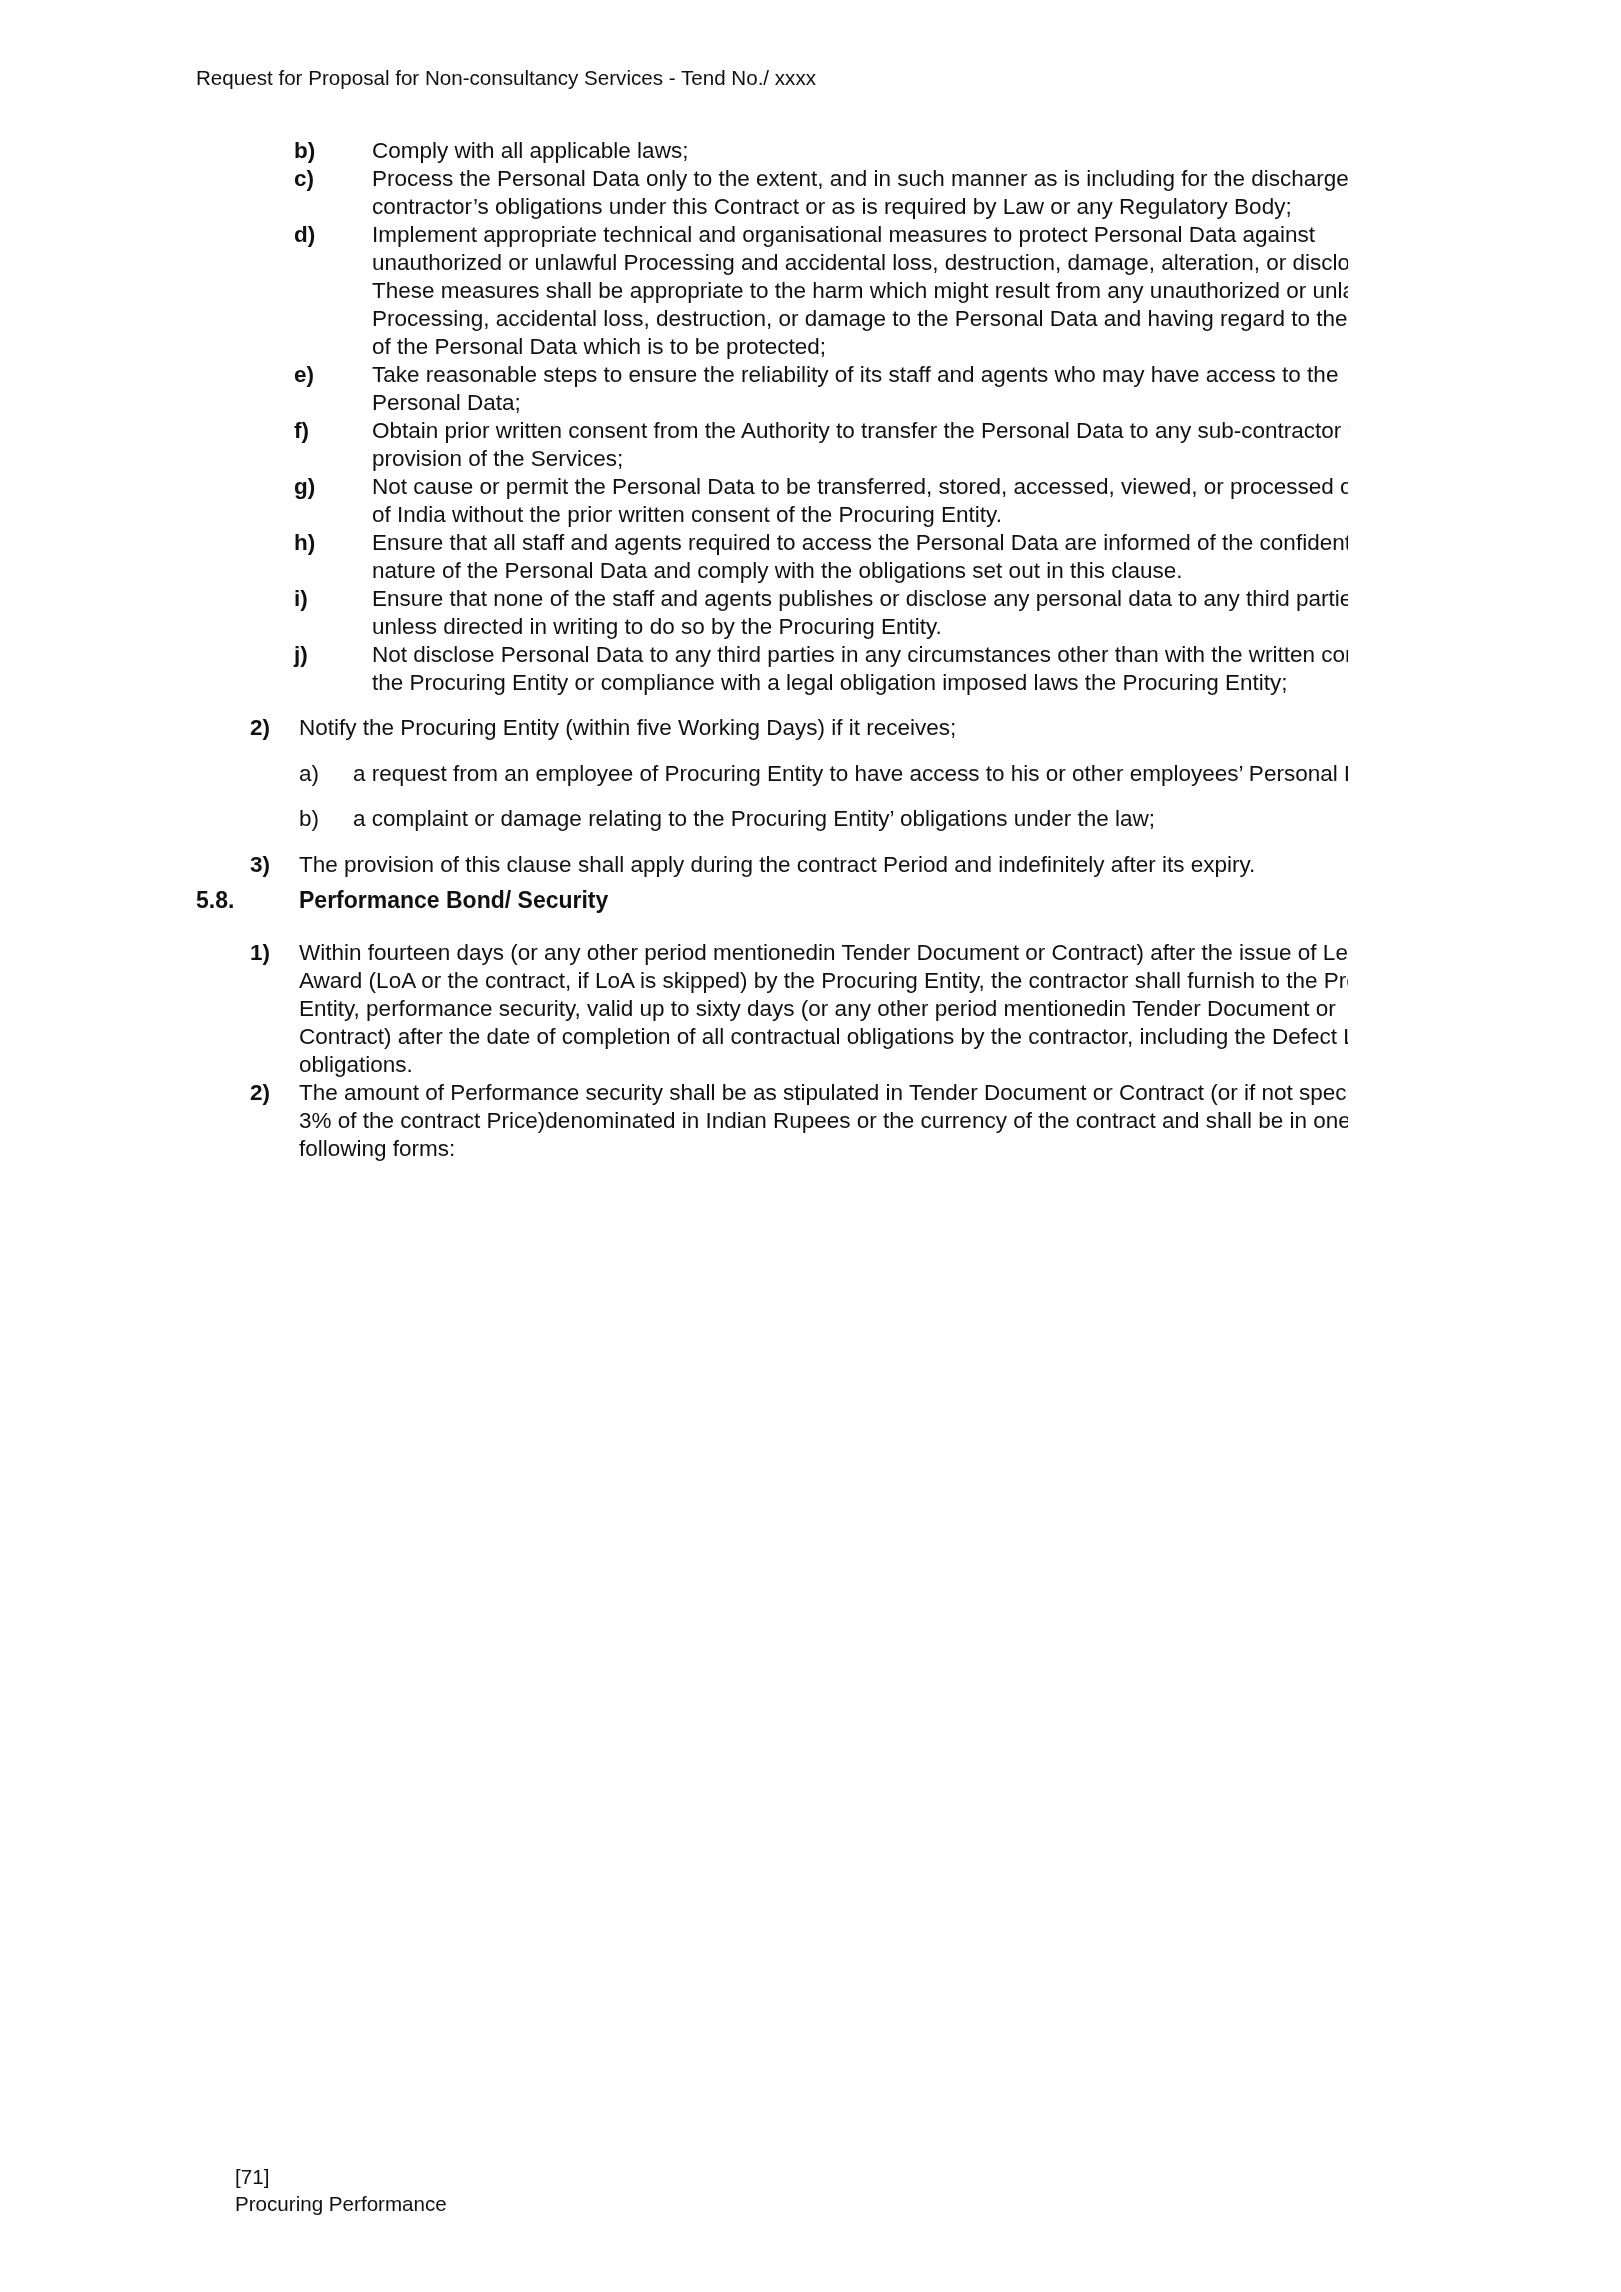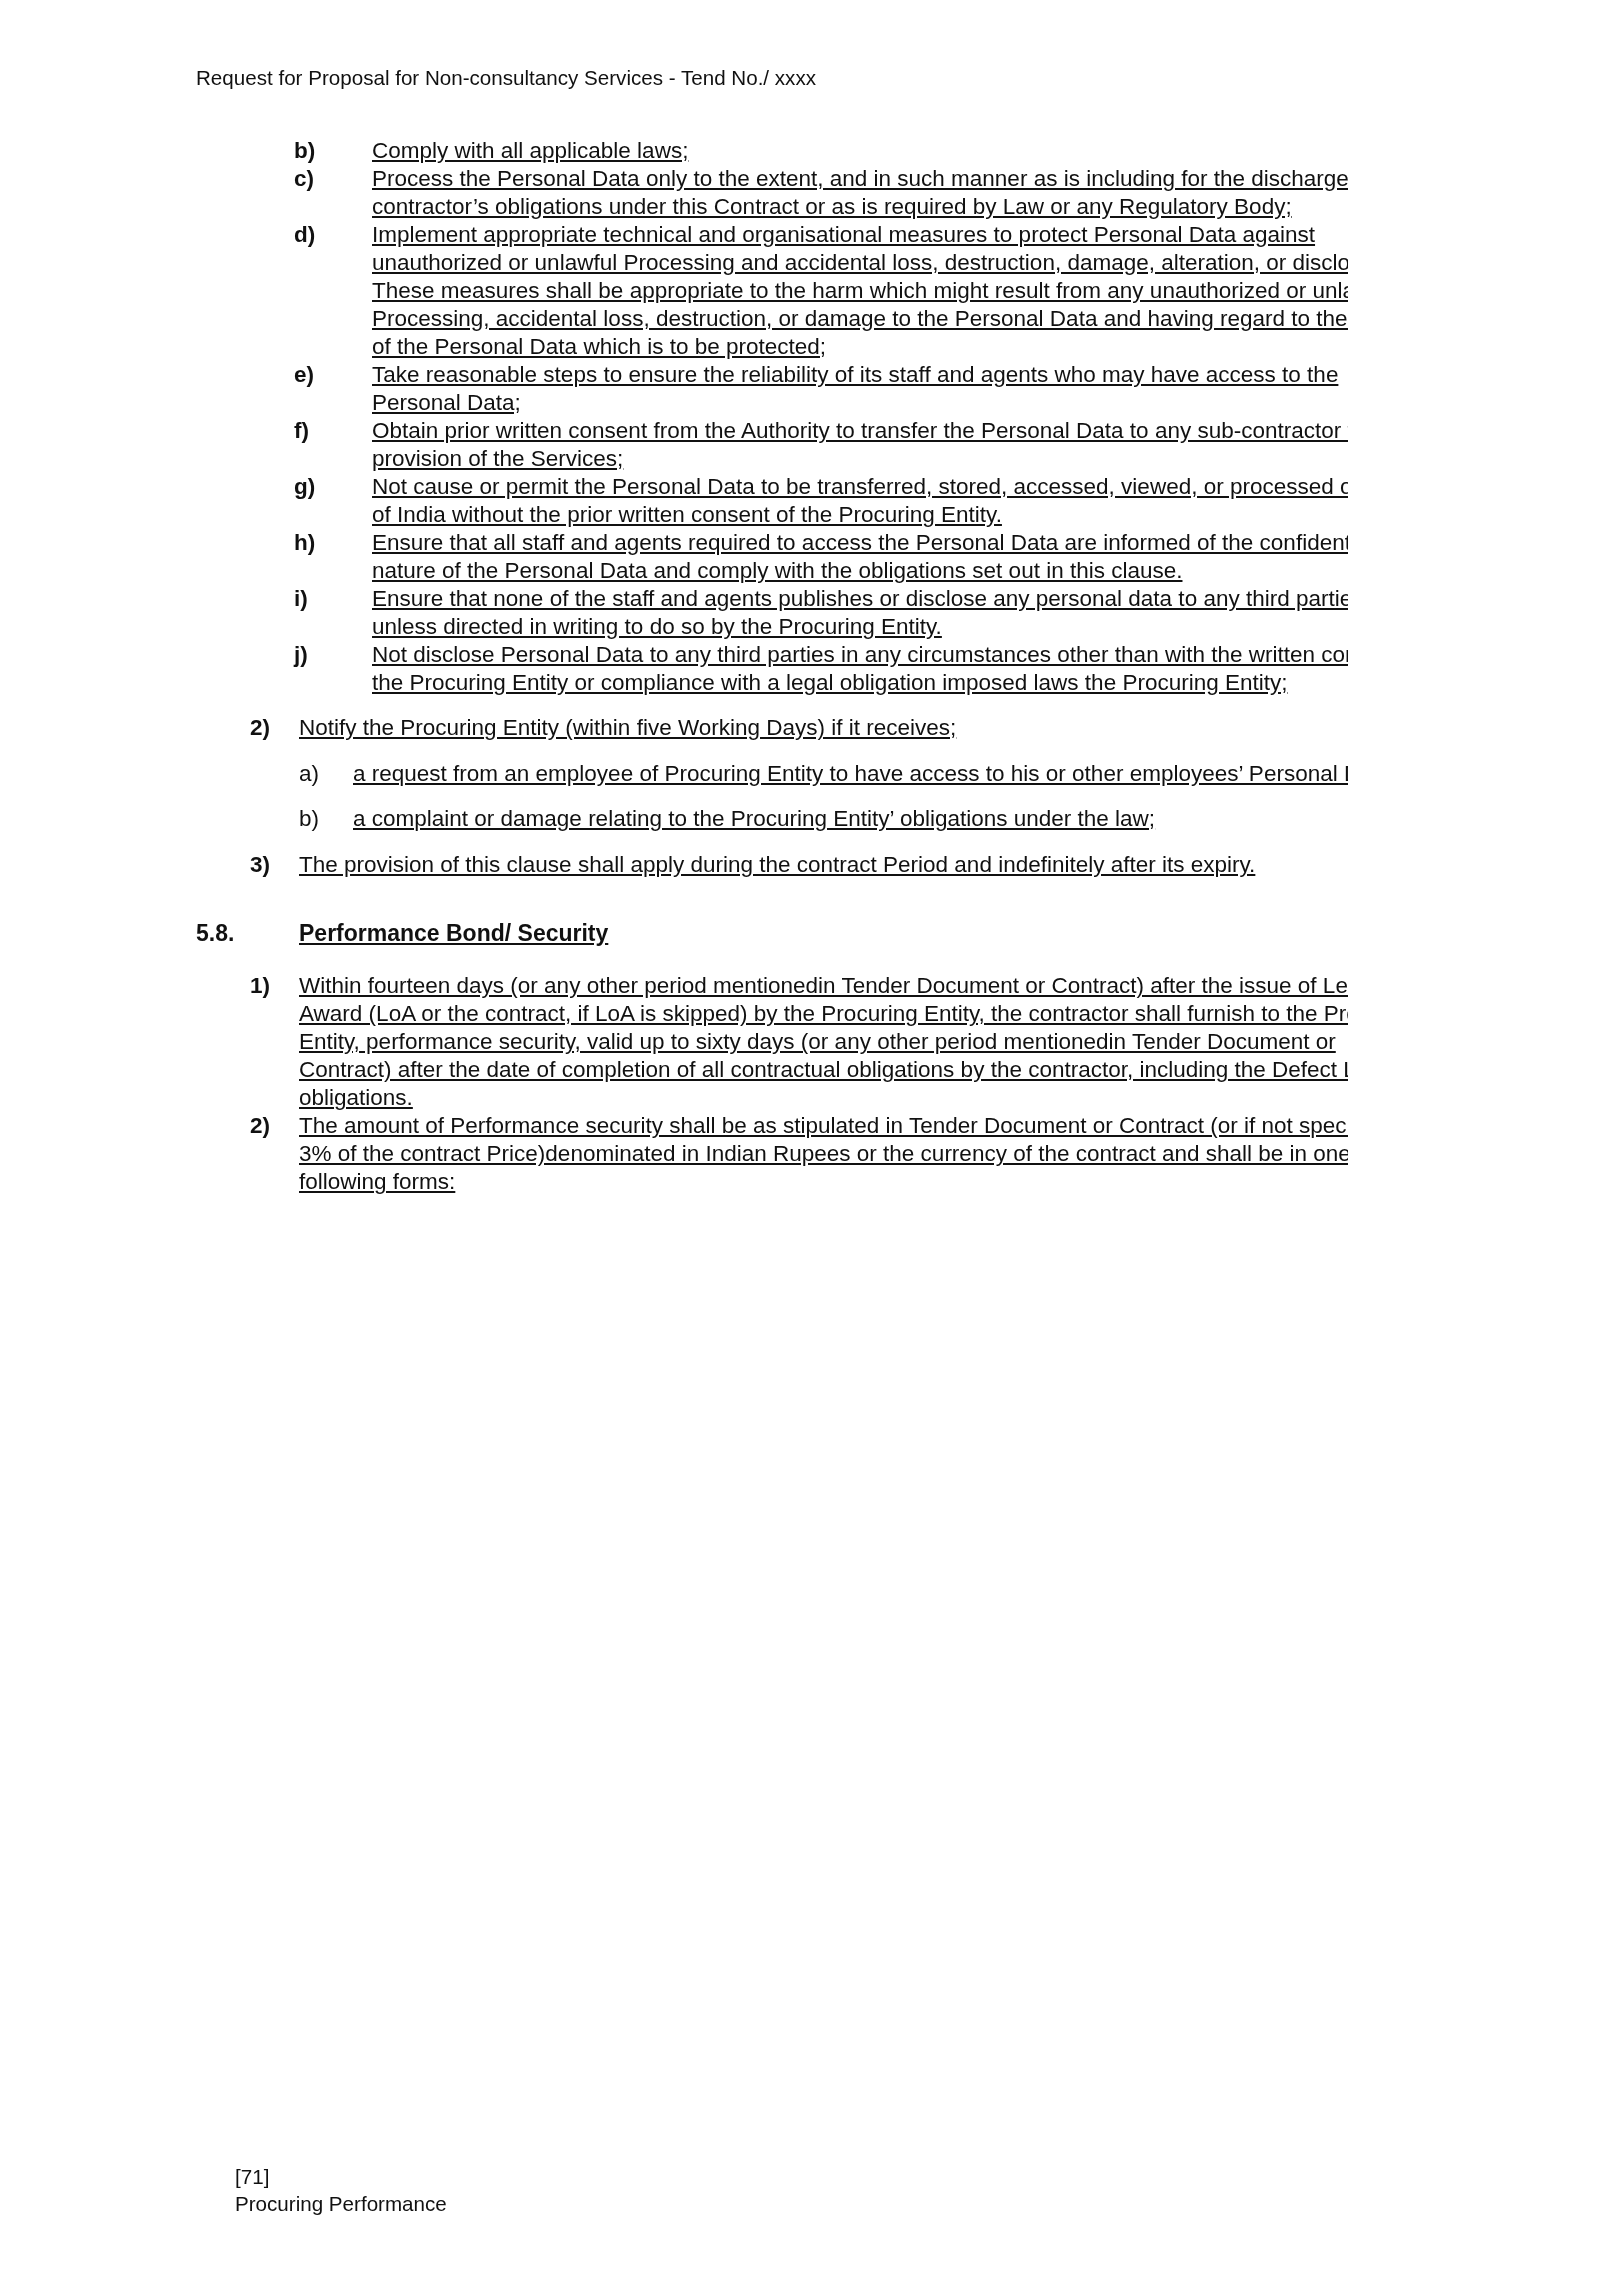--- a/index.html
+++ b/index.html
@@ -26,35 +26,35 @@
     text-align: left;
   }
   .doc-header {
     font-size: 20.6px;
     line-height: 26.5px;
     margin-bottom: 45px;
     white-space: nowrap;
   }
   .row { display: flex; align-items: flex-start; }
   .lbl { flex: 0 0 auto; font-weight: bold; }
-  .txt { flex: 1 1 auto; text-decoration: underline; }
+  .txt { flex: 1 1 auto; }
 
   .lettered { margin-left: 98px; }
   .lettered .lbl { width: 78px; }
 
   .num { margin-left: 54px; }
   .num .lbl { width: 49px; }
 
   .sub { margin-left: 103px; }
   .sub .lbl { width: 54px; font-weight: normal; }
 
   .mt18 { margin-top: 17.6px; }
 
   .heading {
-    margin-top: 40px;
+    margin-top: 7px;
     margin-bottom: 25.5px;
     font-weight: bold;
     font-size: 23px;
   }
   .heading .lbl { width: 103px; font-weight: bold; }
   .heading .txt { font-weight: bold; }
 
   .doc-footer {
     position: absolute;
     left: 235px;

